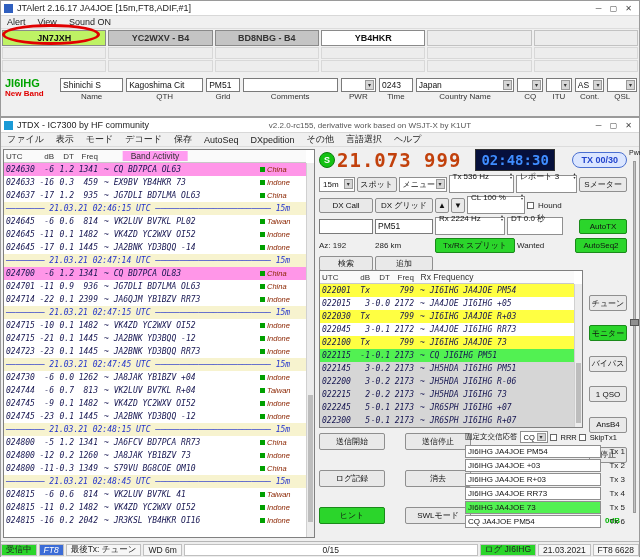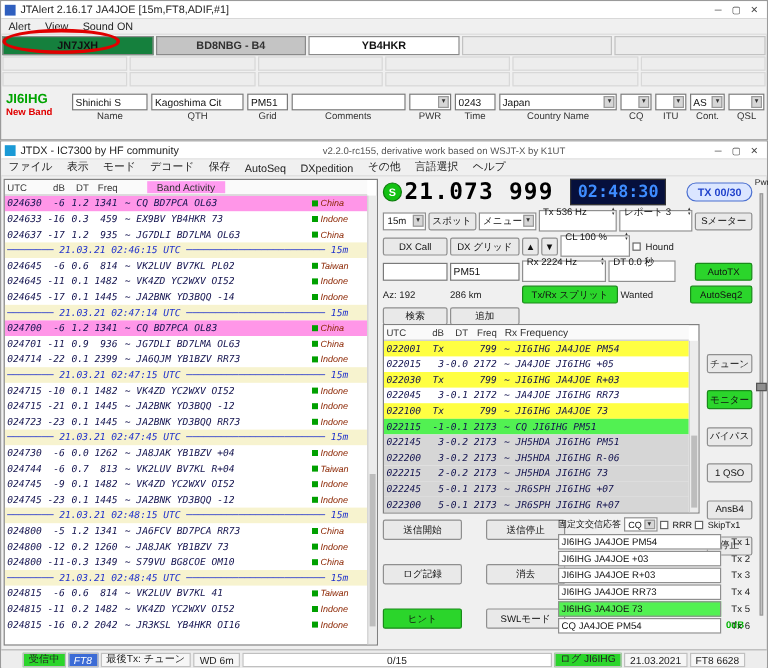--- a/index.html
+++ b/index.html
@@ -8,21 +8,21 @@
 .win{position:absolute;background:#f0f0f0;border:1px solid #9a9a9a;}
 .titlebar{height:15px;display:flex;align-items:center;background:#ffffff;padding:0 3px;font-size:9px;color:#222;border-bottom:1px solid #d8d8d8;}
 .app-icon{width:9px;height:9px;background:#2f5fbf;margin-right:4px;flex:0 0 auto;}
 .win-controls{margin-left:auto;display:flex;}
 .win-controls span{width:15px;text-align:center;font-size:8px;color:#444;}
 .menubar{display:flex;align-items:center;height:13px;background:#f0f0f0;font-size:9px;color:#222;border-bottom:1px solid #dcdcdc;}
 .menu-item{padding:0 6px;white-space:nowrap;}
 
 .slot-row{display:flex;height:17px;padding:1px 1px 0 1px;gap:2px;}
 .slot{flex:1;border:1px solid #8a8a8a;font-size:9px;font-weight:bold;display:flex;align-items:center;justify-content:center;background:#fff;color:#111;overflow:hidden;white-space:nowrap;}
-.slot.new{background:#15803d;}
+.slot.new{background:#bef264;}
 .slot.b4{background:#c4c4c4;color:#333;}
 .slot.empty{border-color:#c2c2c2;background:#ececec;}
 .slot-row.ghost{height:13px;}
 .slot-row.ghost .slot{border:1px solid #d8d8d8;background:#ededed;}
 .log-area{display:flex;align-items:flex-start;padding:6px 2px 0 4px;gap:3px;}
 .call-block{width:52px;flex:0 0 auto;}
 .call-block .call{color:#00a300;font-weight:bold;font-size:11px;line-height:11px;}
 .call-block .newband{color:#e00000;font-size:8px;font-weight:bold;}
 .fgroup{display:flex;flex-direction:column;}
 .fbox{height:14px;border:1px solid #7a7a7a;background:#fff;font-size:8.5px;line-height:12px;padding:0 2px;overflow:hidden;white-space:nowrap;}
@@ -56,21 +56,21 @@
 .crow{display:flex;align-items:center;gap:2px;margin-bottom:3px;}
 .btn{border:1px solid #8f8f8f;background:#e9e9e9;border-radius:2px;font-size:8px;display:flex;align-items:center;justify-content:center;height:15px;padding:0 3px;color:#111;white-space:nowrap;overflow:hidden;}
 .btn.green{background:#2bd52b;border-color:#1a8a1a;}
 .btn.blue{background:#7dc4f5;border-color:#3b7ab5;}
 .sel{position:relative;border:1px solid #8f8f8f;background:#fff;height:15px;display:flex;align-items:center;padding:0 11px 0 3px;white-space:nowrap;}
 .sel .combo-arrow{top:1px;}
 .spin{border:1px solid #8f8f8f;background:#fff;height:15px;display:flex;align-items:center;font-size:8px;padding:0 1px 16px 3px;white-space:nowrap;}
 .spin .arrows{margin-left:auto;display:flex;flex-direction:column;font-size:4px;line-height:4px;color:#333;padding-left:2px;}
 .chk{width:7px;height:7px;border:1px solid #666;background:#fff;display:inline-block;margin-right:2px;flex:0 0 auto;}
 .s-btn{width:16px;height:16px;border-radius:50%;background:#13c113;color:#fff;font-weight:bold;font-size:9px;display:flex;align-items:center;justify-content:center;border:1px solid #0c7c0c;flex:0 0 auto;}
-.freq{font-family:"DejaVu Sans Mono","Liberation Mono",monospace;font-size:19px;font-weight:bold;color:#000000;letter-spacing:1px;}
+.freq{font-family:"DejaVu Sans Mono","Liberation Mono",monospace;font-size:19px;font-weight:bold;color:#c2410c;letter-spacing:1px;}
 .clock{background:#06103c;color:#3f8dff;font-family:"DejaVu Sans Mono","Liberation Mono",monospace;font-size:14px;font-weight:bold;padding:2px 5px;border:1px solid #333;margin-left:12px;}
 .txtimer{border:1px solid #4a6fd0;background:#dbe6ff;color:#2244cc;font-weight:bold;font-size:9px;border-radius:8px;padding:2px 8px;margin-left:auto;white-space:nowrap;}
 .txt{white-space:nowrap;color:#222;}
 
 .sidecol{position:absolute;left:588px;top:146px;width:38px;height:168px;display:flex;flex-direction:column;justify-content:space-between;margin-top:31px;}
 .sidecol .btn{height:16px;padding:0 1px;font-size:8px;}
 .power{position:absolute;left:628px;top:31px;width:11px;height:382px;font-size:7px;}
 .power-label{text-align:center;color:#222;}
 .track{position:absolute;left:4px;top:12px;bottom:18px;width:3px;background:#c2c2c2;border:1px solid #9a9a9a;}
 .handle{position:absolute;left:1px;top:170px;width:9px;height:7px;background:#8f8f8f;border:1px solid #555;}
@@ -79,21 +79,21 @@
 .bottom{position:absolute;left:318px;top:313px;width:306px;height:108px;font-size:8px;}
 .bgrid{position:absolute;left:0;top:2px;width:140px;display:grid;grid-template-columns:66px 66px;grid-gap:3px 4px;gap:20px;}
 .bgrid .btn{height:17px;}
 .txarea{position:absolute;left:146px;top:0;width:160px;}
 .txhead{display:flex;align-items:center;margin-bottom:2px;gap:2px;font-size:7.5px;white-space:nowrap;}
 .txrow{display:flex;align-items:center;margin-bottom:1px;gap:2px;}
 .txfield{flex:1;height:13px;border:1px solid #8f8f8f;background:#fff;font-size:8px;line-height:11px;padding:0 2px;white-space:nowrap;overflow:hidden;}
 .txfield.active{background:#52f152;}
 .txlabel{width:22px;text-align:right;font-size:8px;color:#222;flex:0 0 auto;}
 
-.statusbar{position:absolute;left:0;top:423px;width:638px;height:16px;background:#ededed;border-top:1px solid #b5b5b5;display:flex;align-items:center;padding:1px 18px;gap:2px;font-size:8.5px;}
+.statusbar{position:absolute;left:0;top:423px;width:638px;height:16px;background:#ededed;border-top:1px solid #b5b5b5;display:flex;align-items:center;padding:1px 0;gap:2px;font-size:8.5px;}
 .seg{border:1px solid #c0c0c0;background:#f6f6f6;height:12px;padding:0 4px;white-space:nowrap;color:#222;display:flex;align-items:center;overflow:hidden;}
 .seg.green{background:#2bd52b;}
 .seg.blue{background:#3b6bd6;color:#fff;font-style:italic;}
 .seg.progress{flex:1;background:#fff;justify-content:center;}
 </style>
 </head>
 <body>
 
 <div class="win" style="left:0;top:0;width:640px;height:117px;">
   <div class="titlebar">
@@ -105,20 +105,21 @@
       <span>✕</span>
     </span>
   </div>
   <div class="menubar" id="ja-menu">
       <span class="menu-item">Alert</span>
       <span class="menu-item">View</span>
       <span class="menu-item">Sound ON</span>
     </div>
   <div class="slot-row" id="slot-row">
       <div class="slot new">JN7JXH</div>
+      <div class="slot b4">YC2WXV - B4</div>
       <div class="slot b4">BD8NBG - B4</div>
       <div class="slot plain">YB4HKR</div>
       <div class="slot empty"></div>
       <div class="slot empty"></div>
     </div>
   <div id="ghost-rows">
       <div class="slot-row ghost">
         <div class="slot empty"></div>
         <div class="slot empty"></div>
         <div class="slot empty"></div>

